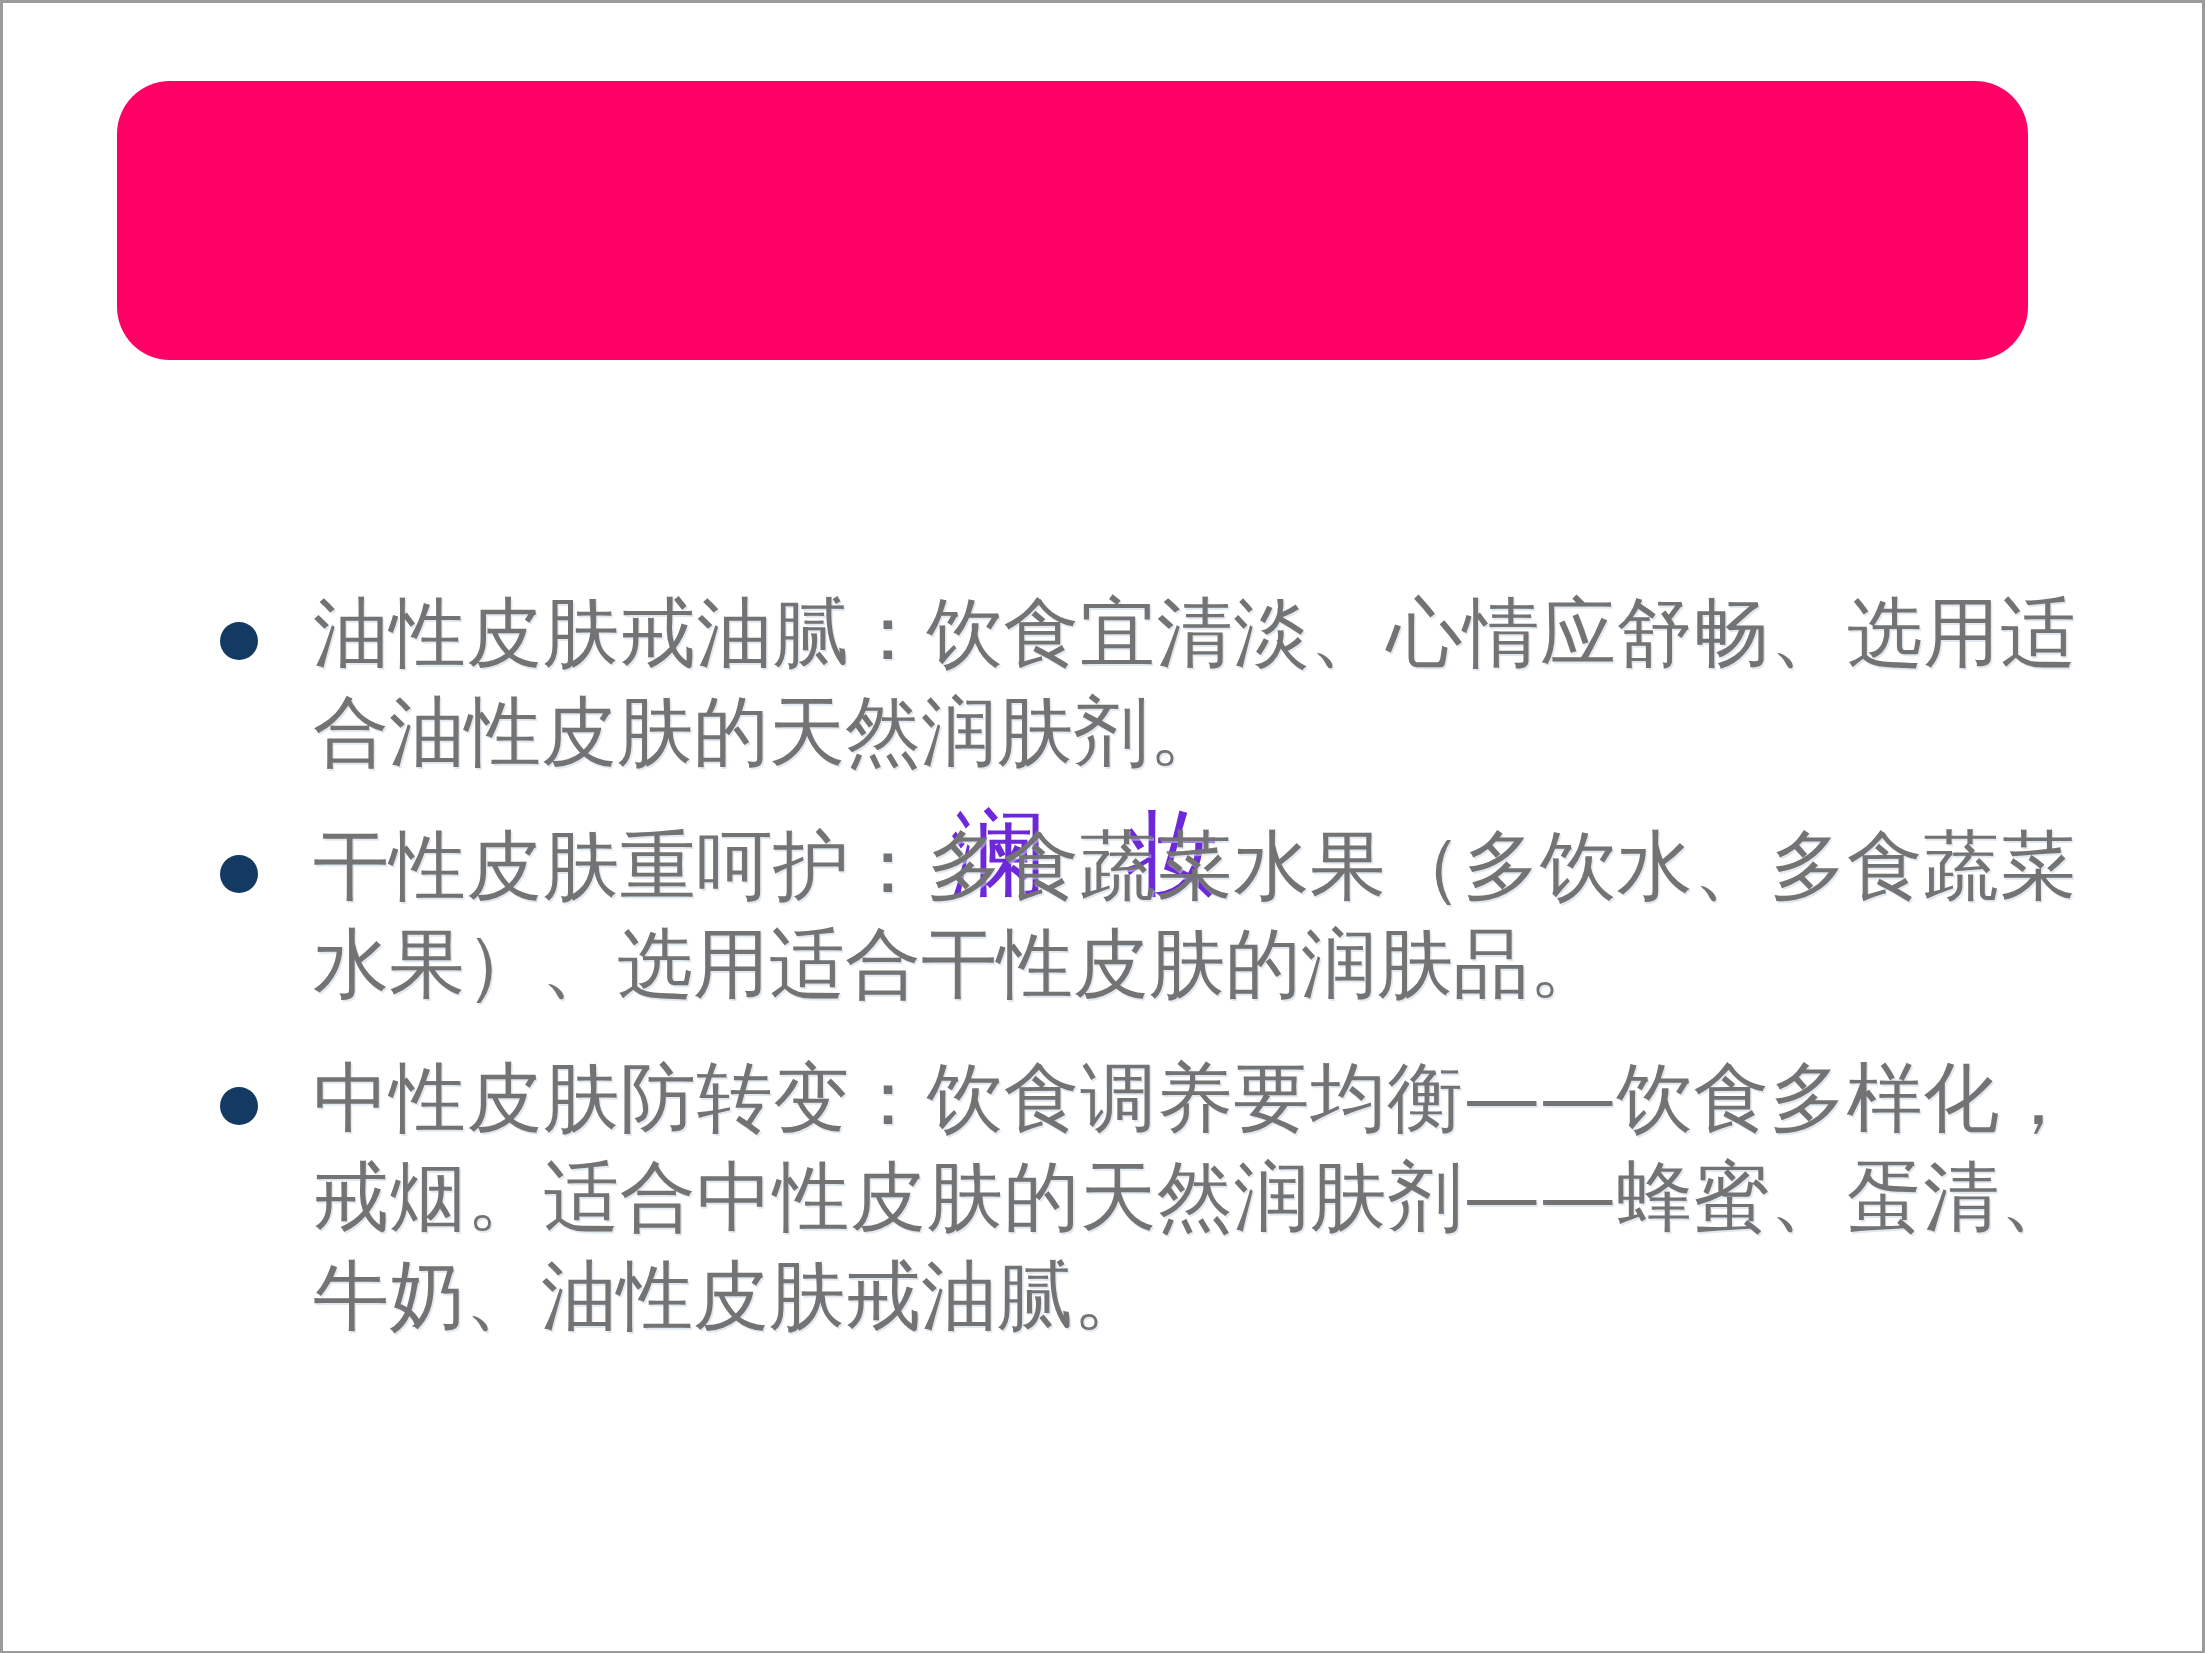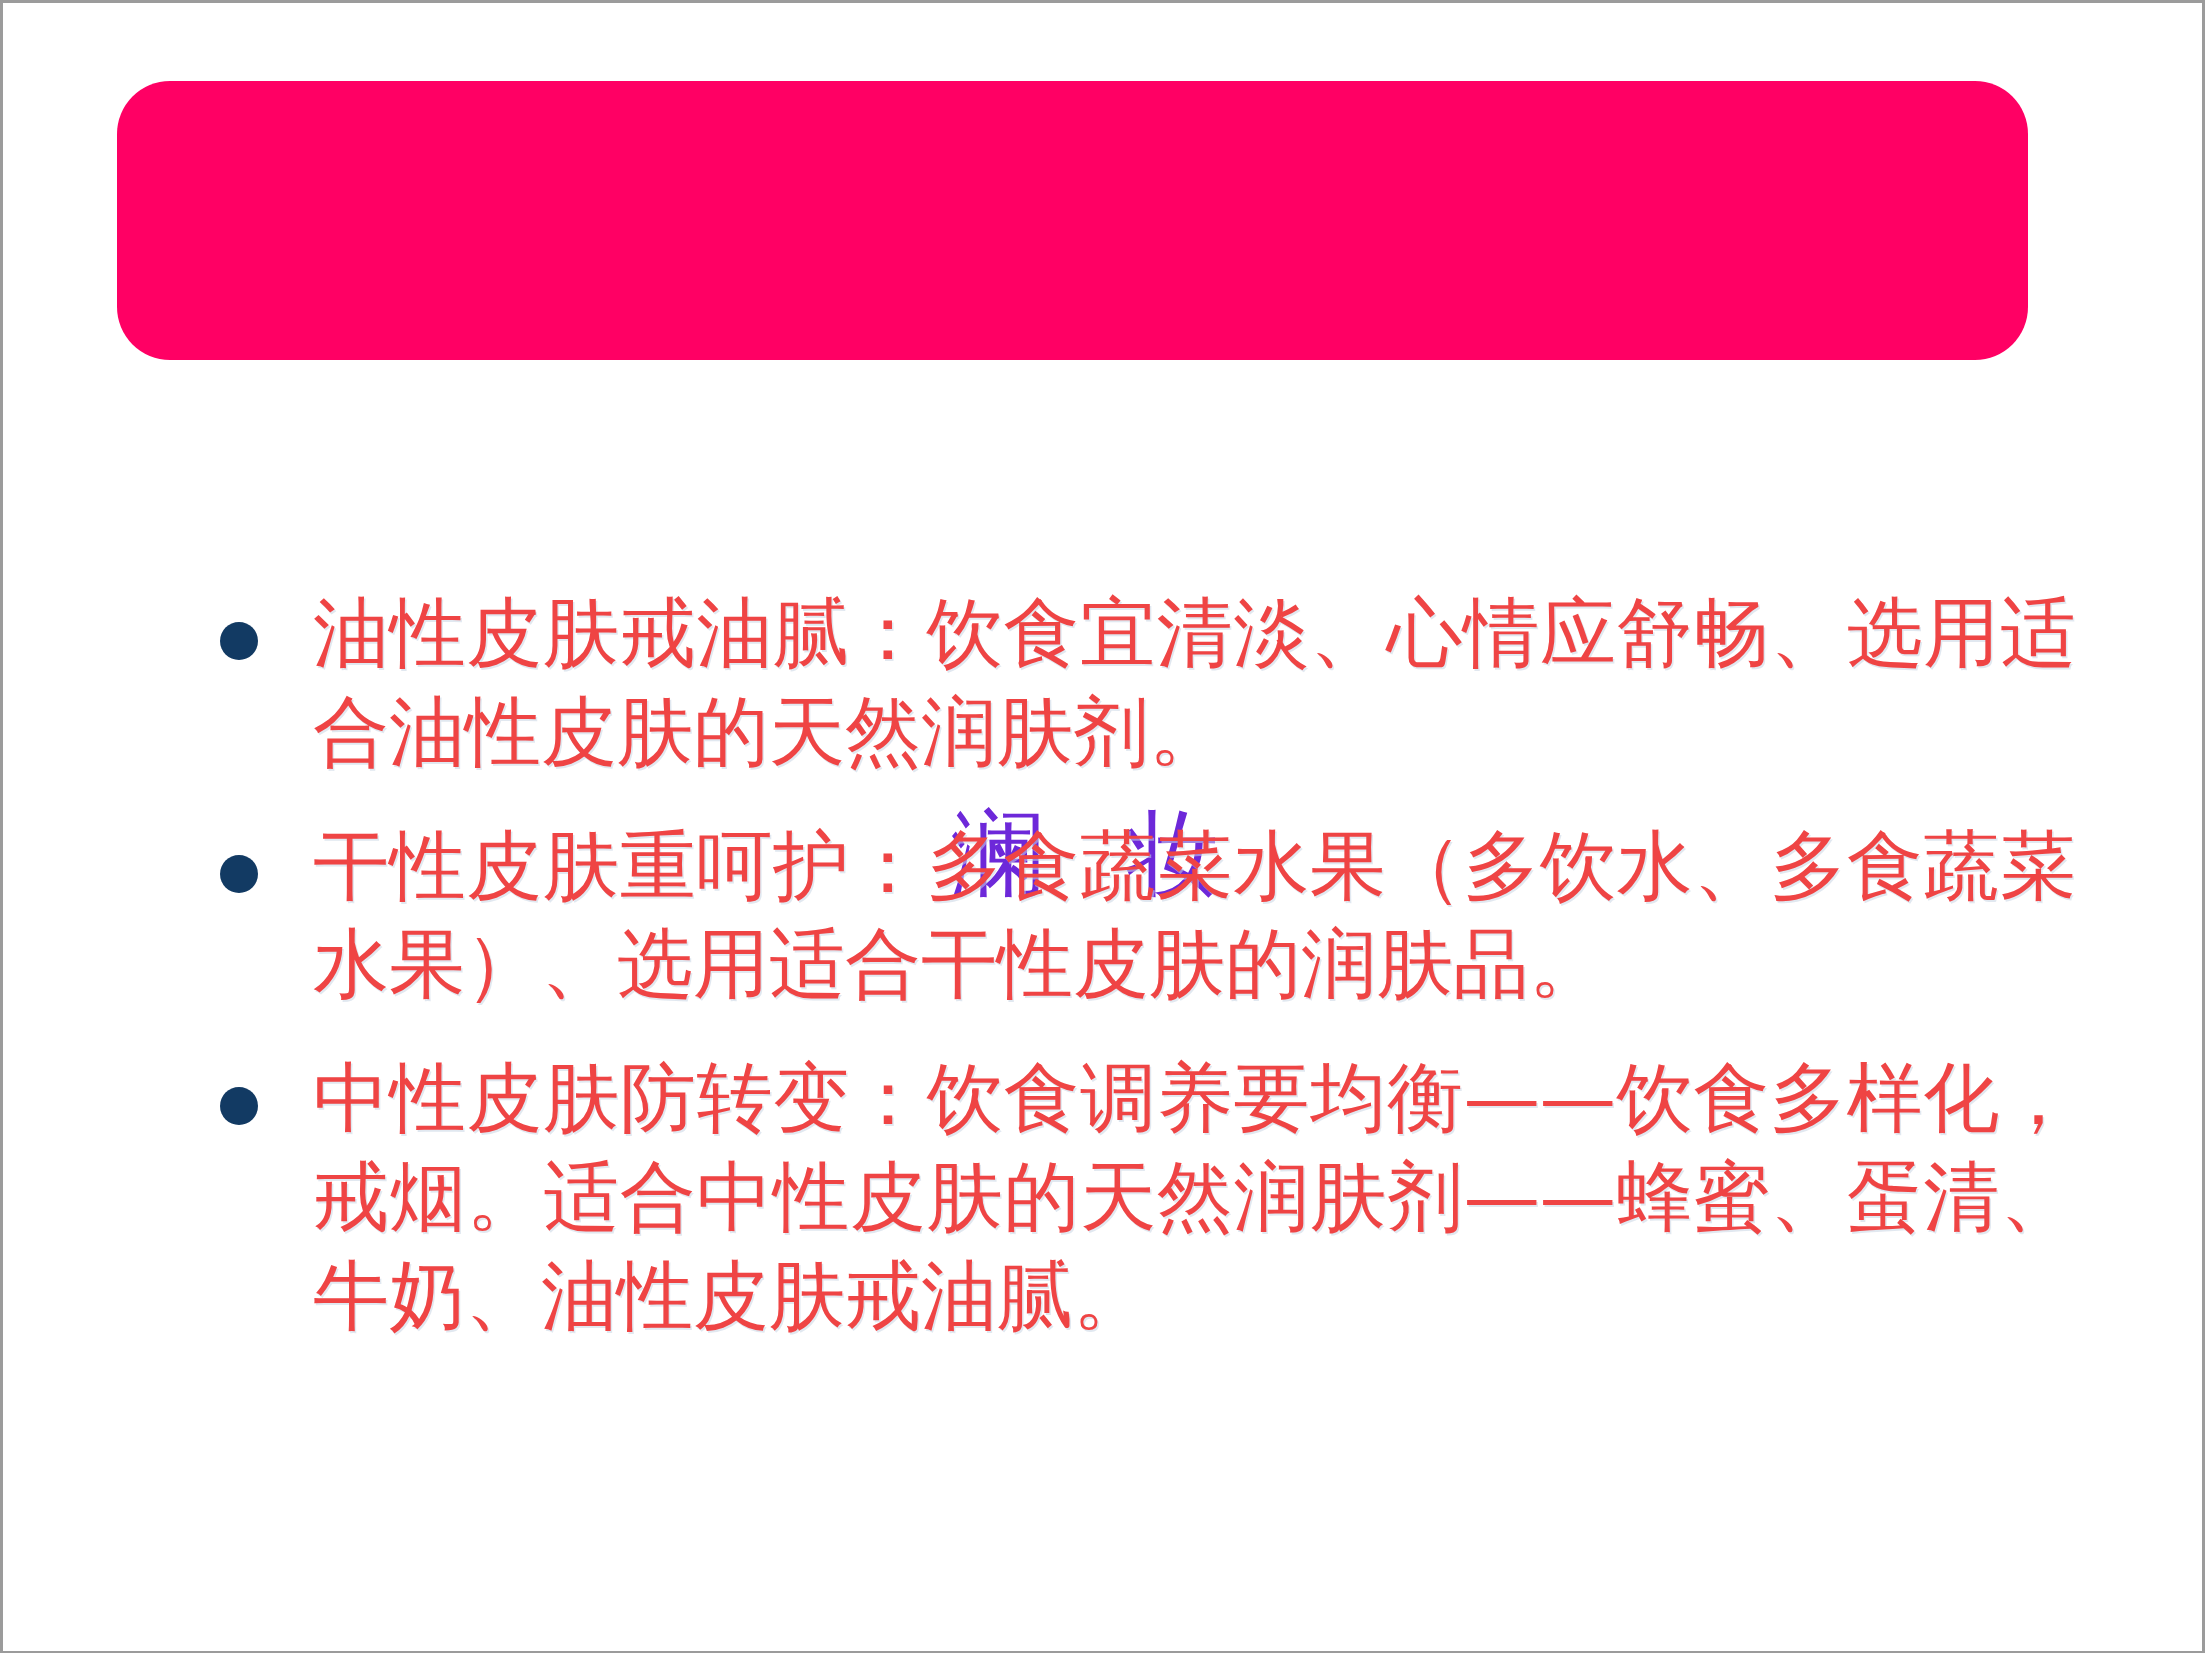--- a/index.html
+++ b/index.html
@@ -91,21 +91,21 @@
     left: 4.4px;
     top: 38px;
     width: 38px;
     height: 38px;
     border-radius: 50%;
     background: #123a63;
   }
 
   .bullet-text {
     display: block;
-    color: #ef4444;
+    color: #737373;
     font-size: 76px;
     line-height: 1.30;
     letter-spacing: 0px;
     text-align: justify;
     text-justify: inter-character;
     font-family: "DejaVu Serif", "Liberation Serif", serif;
     font-weight: normal;
     text-shadow: 1.5px 1.5px 0 rgba(200, 214, 228, 0.55);
   }
 </style>

